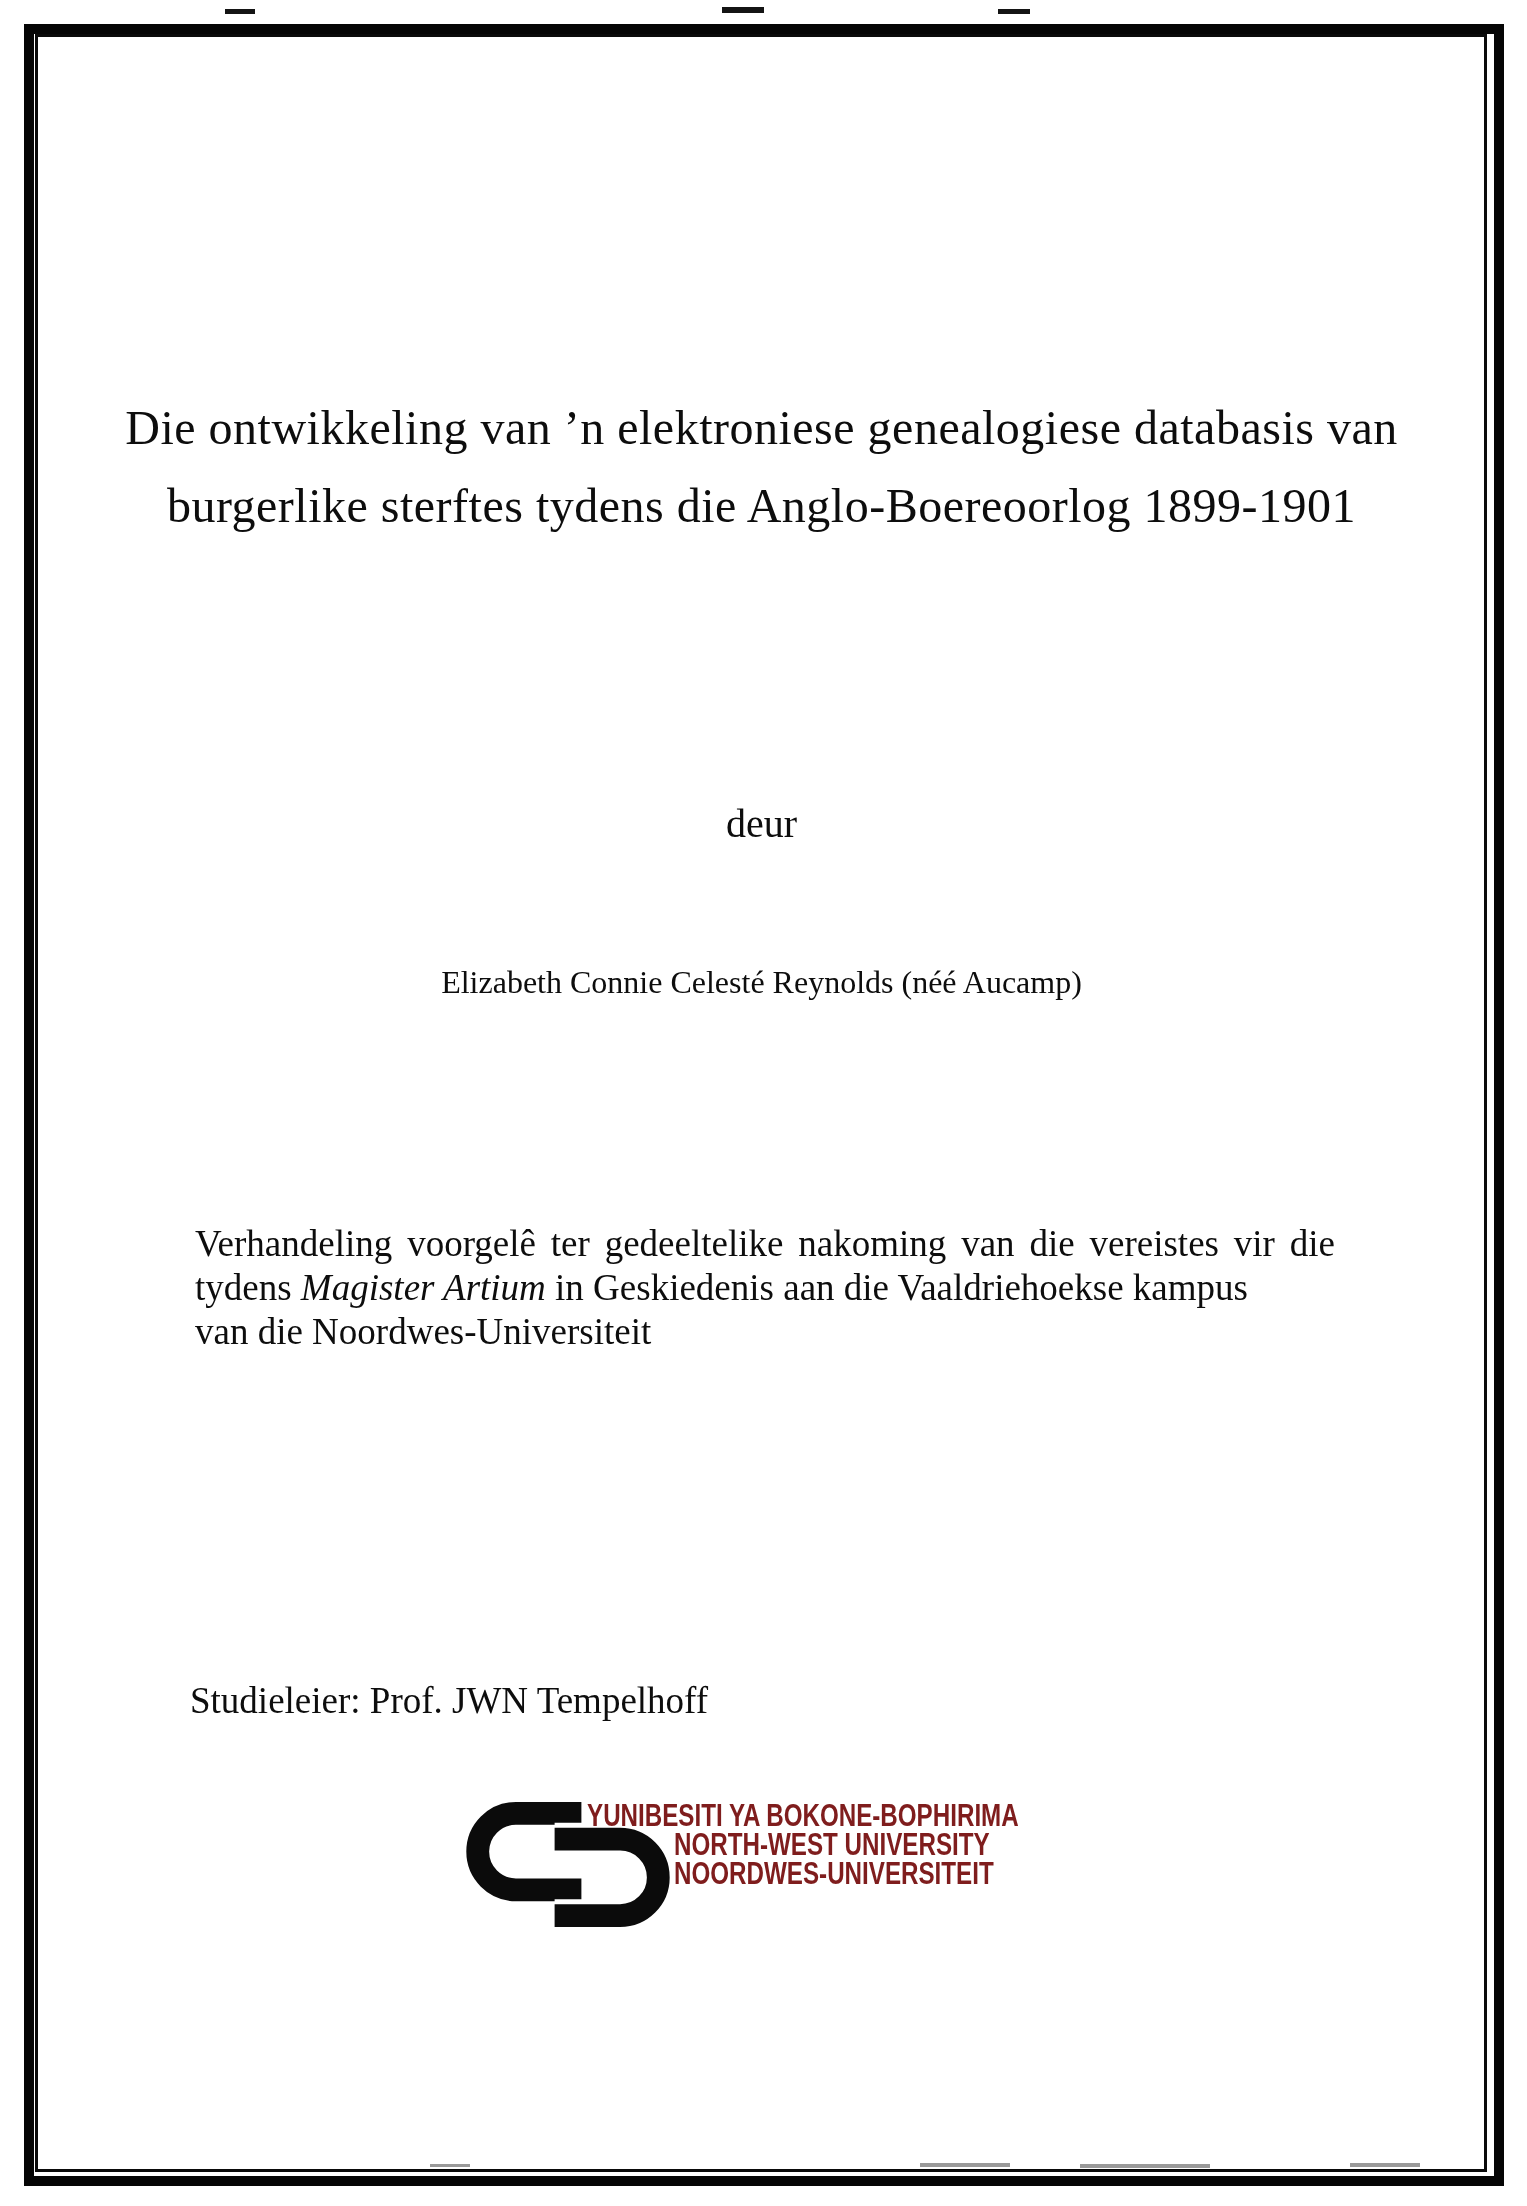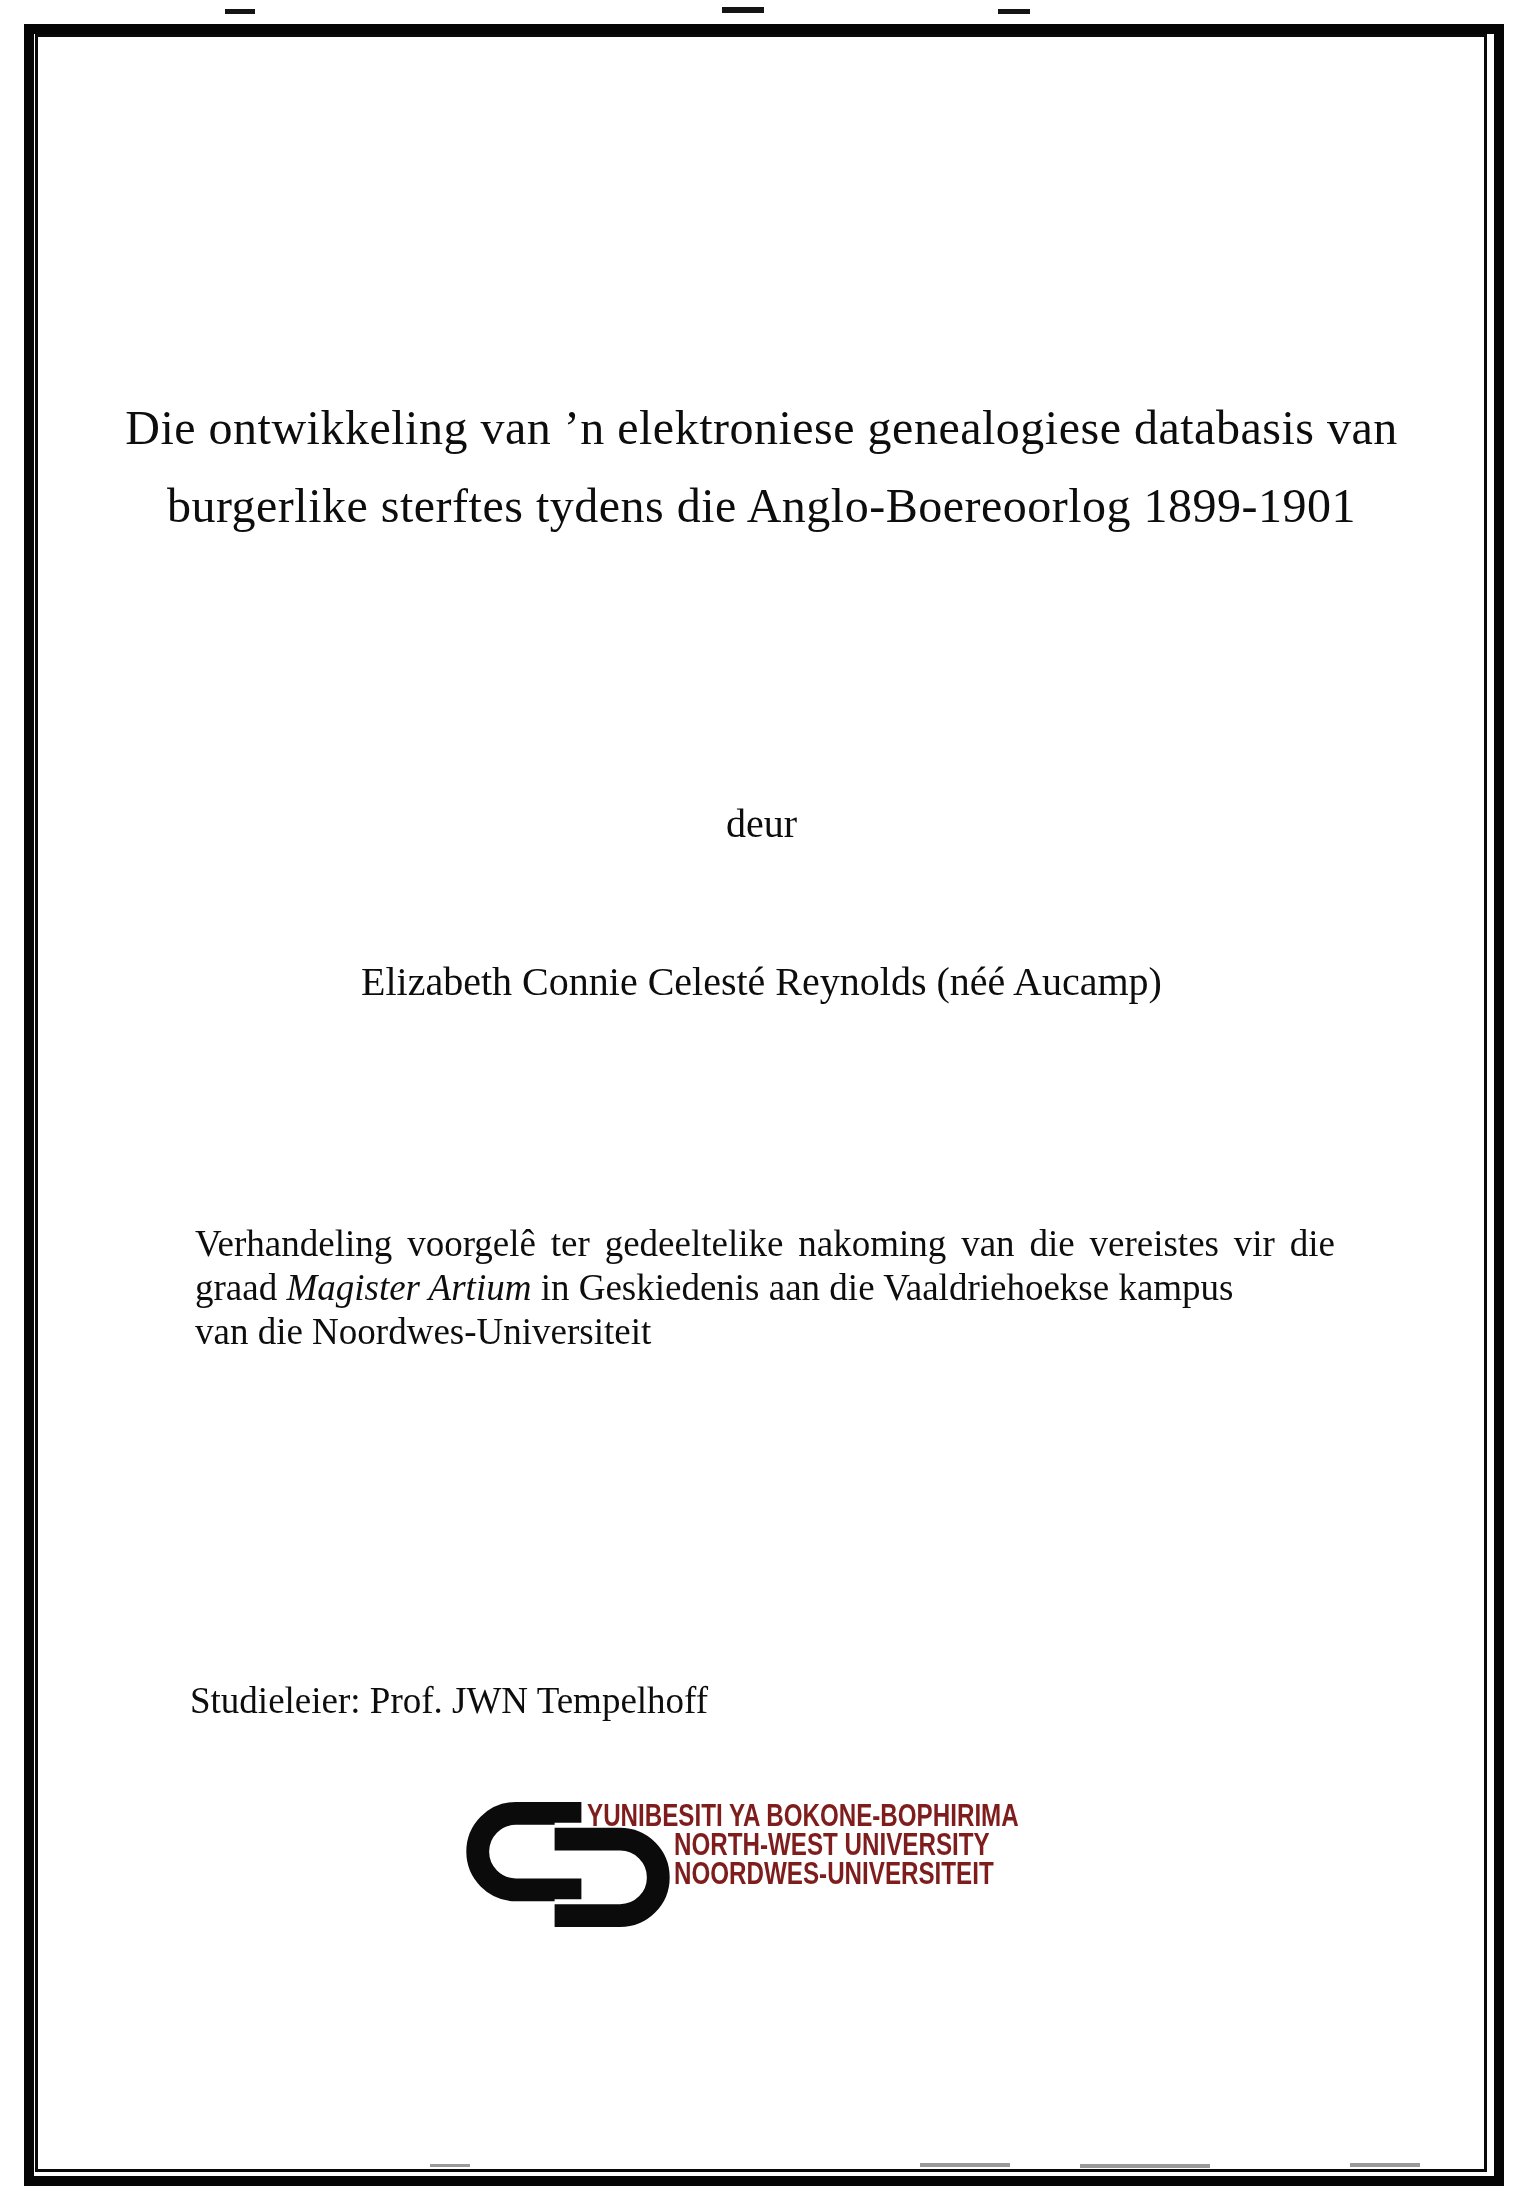--- a/index.html
+++ b/index.html
@@ -45,21 +45,21 @@
   }
   .byline {
     left: 40px; right: 44px; top: 800px;
     text-align: center;
     font-size: 40px;
     line-height: 48px;
   }
   .author-line {
     left: 40px; right: 44px; top: 958px;
     text-align: center;
-    font-size: 40px;
+    font-size: 32px;
     line-height: 48px;
   }
   .submission-block {
     left: 195px; top: 1222px;
     width: 1140px;
     font-size: 37px;
     line-height: 44px;
   }
   .line-justified {
     text-align: justify;
@@ -112,21 +112,21 @@
   <div>Die ontwikkeling van ’n elektroniese genealogiese databasis van</div>
   <div>burgerlike sterftes tydens die Anglo-Boereoorlog 1899-1901</div>
 </div>
 
 <div class="abs byline">deur</div>
 
 <div class="abs author-line">Elizabeth Connie Celesté Reynolds (néé Aucamp)</div>
 
 <div class="abs submission-block">
   <div class="line-justified">Verhandeling voorgelê ter gedeeltelike nakoming van die vereistes vir die</div>
-  <div><span>graad </span><span class="it">Magister Artium</span><span> in Geskiedenis aan die Vaaldriehoekse kampus</span></div>
+  <div><span>tydens </span><span class="it">Magister Artium</span><span> in Geskiedenis aan die Vaaldriehoekse kampus</span></div>
   <div>van die Noordwes-Universiteit</div>
 </div>
 
 <div class="abs supervisor-block">
   <div>Studieleier: Prof. JWN Tempelhoff</div>
 </div>
 
 <svg class="abs logo-mark" viewBox="0 0 205 126" xmlns="http://www.w3.org/2000/svg" aria-hidden="true">
   <path d="M 116 11.5 H 50 A 38.5 38.5 0 0 0 50 88.5 H 116" fill="none" stroke="#0b0b0b" stroke-width="23"></path>
   <path d="M 89 37.5 H 155 A 38.5 38.5 0 0 1 155 114.5 H 89" fill="none" stroke="#ffffff" stroke-width="33"></path>

